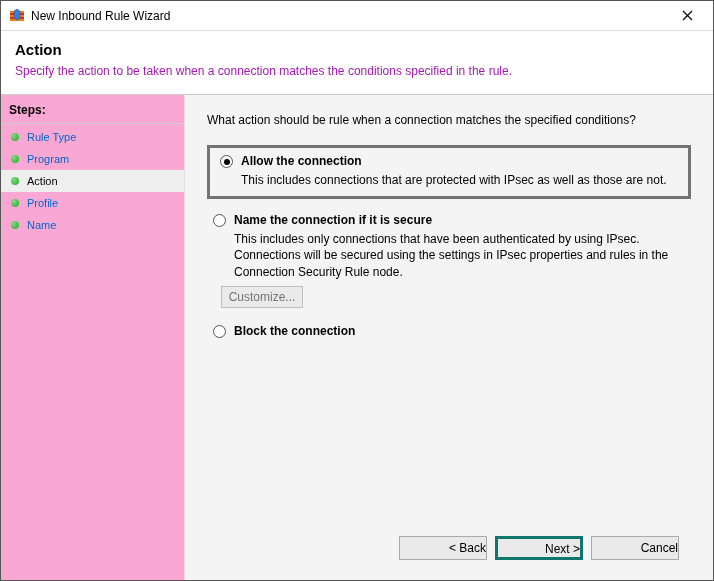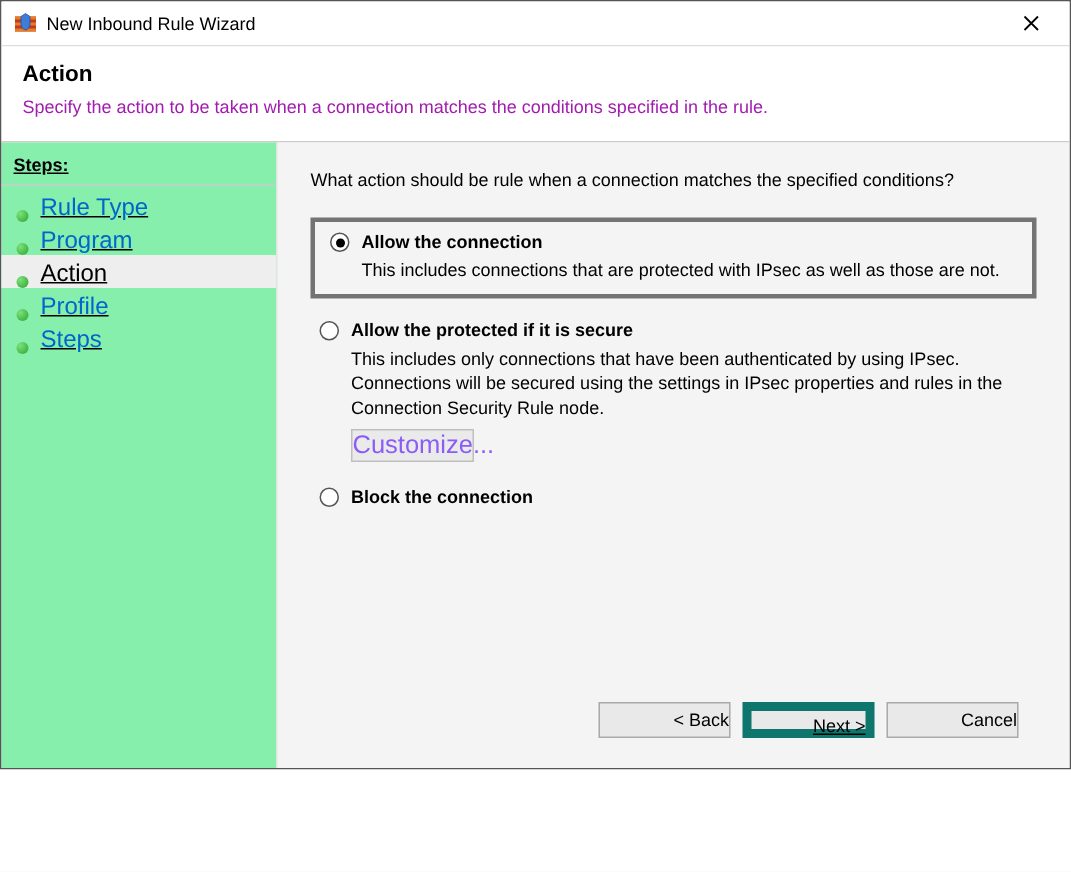--- a/index.html
+++ b/index.html
@@ -5,21 +5,21 @@
   * { box-sizing: border-box; }
   body {
     margin: 0;
     font-family: "Segoe UI", Tahoma, sans-serif;
     font-size: 12px;
     background: #fff;
     color: #000;
   }
   .window {
     width: 714px;
-    height: 513px;
+    height: 581px;
     border: 1px solid #555;
     display: flex;
     flex-direction: column;
     background: #fff;
   }
   .titlebar {
     height: 30px;
     display: flex;
     align-items: center;
     padding: 0 6px 0 8px;
@@ -57,39 +57,38 @@
     font-size: 12px;
     color: #a21caf;
   }
   .body-area {
     flex: 1;
     display: flex;
     min-height: 0;
   }
   .sidebar {
     width: 184px;
-    background: #86efac;
+    background: #f9a8d4;
     border-right: 1px solid #e2e2e2;
     padding-top: 4px;
-    text-decoration: underline;
   }
   .sidebar .steps-title {
     font-weight: bold;
     font-size: 12px;
     padding: 4px 8px 6px 8px;
     border-bottom: 1px solid #ccc;
     margin-bottom: 2px;
   }
   .step-item {
     display: flex;
-    align-items: flex-end;
+    align-items: center;
     height: 22px;
     padding: 0 8px 0 10px;
     cursor: pointer;
-    font-size: 16px;
+    font-size: 11px;
   }
   .step-item .bullet {
     width: 8px; height: 8px;
     border-radius: 50%;
     background: radial-gradient(circle at 30% 30%, #7de07d, #2aa62a);
     margin-right: 8px;
     flex-shrink: 0;
   }
   .step-item .label { color: #0066cc; }
   .step-item.active {
@@ -143,28 +142,28 @@
     margin-top: 2px;
     padding-right: 10px;
     line-height: 1.35;
   }
   .highlight-box {
     border: 3px solid #737373;
     padding: 2px 4px 8px 4px;
     margin-bottom: 10px;
   }
   .customize-btn {
-    margin-left: 27px;
+    margin-left: 14px;
     margin-top: 6px;
     width: 82px;
     height: 22px;
     border: 1px solid #bfbfbf;
     background: #eaeaea;
-    color: #8b5cf6;
-    font-size: 17px;
+    color: #737373;
+    font-size: 12px;
     text-align: center;
     line-height: 20px;
     cursor: default;
   }
   .footer {
     display: flex;
     justify-content: flex-end;
     gap: 8px;
     padding: 8px 12px 12px 0;
     margin-top: auto;
@@ -173,23 +172,22 @@
     width: 88px;
     height: 24px;
     border: 1px solid #aaa;
     background: #e9e9e9;
     font-size: 12px;
     text-align: right;
     line-height: 22px;
     cursor: pointer;
   }
   .btn.default {
-    border: 6px solid #0f766e;
+    border: 3px solid #0f766e;
     line-height: 20px;
-    text-decoration: underline;
   }
 </style>
 </head>
 <body>
 
 <div class="window">
 
   <div class="titlebar">
     <span class="app-icon">
       <svg viewBox="0 0 16 16" width="16" height="16">
@@ -228,41 +226,41 @@
       <div class="step-item active">
         <span class="bullet"></span>
         <span class="label">Action</span>
       </div>
       <div class="step-item">
         <span class="bullet"></span>
         <span class="label">Profile</span>
       </div>
       <div class="step-item">
         <span class="bullet"></span>
-        <span class="label">Steps</span>
+        <span class="label">Name</span>
       </div>
     </div>
 
     <div class="content">
       <div class="prompt">What action should be rule when a connection matches the specified conditions?</div>
 
       <div class="highlight-box">
         <div class="option-group" style="margin-bottom:0">
           <div class="option-row">
             <span class="radio checked"></span>
             <span class="option-label">Allow the connection</span>
           </div>
           <div class="option-desc">This includes connections that are protected with IPsec as well as those are not.</div>
         </div>
       </div>
 
       <div class="option-group">
         <div class="option-row">
           <span class="radio"></span>
-          <span class="option-label">Allow the protected if it is secure</span>
+          <span class="option-label">Name the connection if it is secure</span>
         </div>
         <div class="option-desc">This includes only connections that have been authenticated by using IPsec.  Connections will be secured using the settings in IPsec properties and rules in the Connection Security Rule node.</div>
         <div class="customize-btn">Customize...</div>
       </div>
 
       <div class="option-group">
         <div class="option-row">
           <span class="radio"></span>
           <span class="option-label">Block the connection</span>
         </div>

